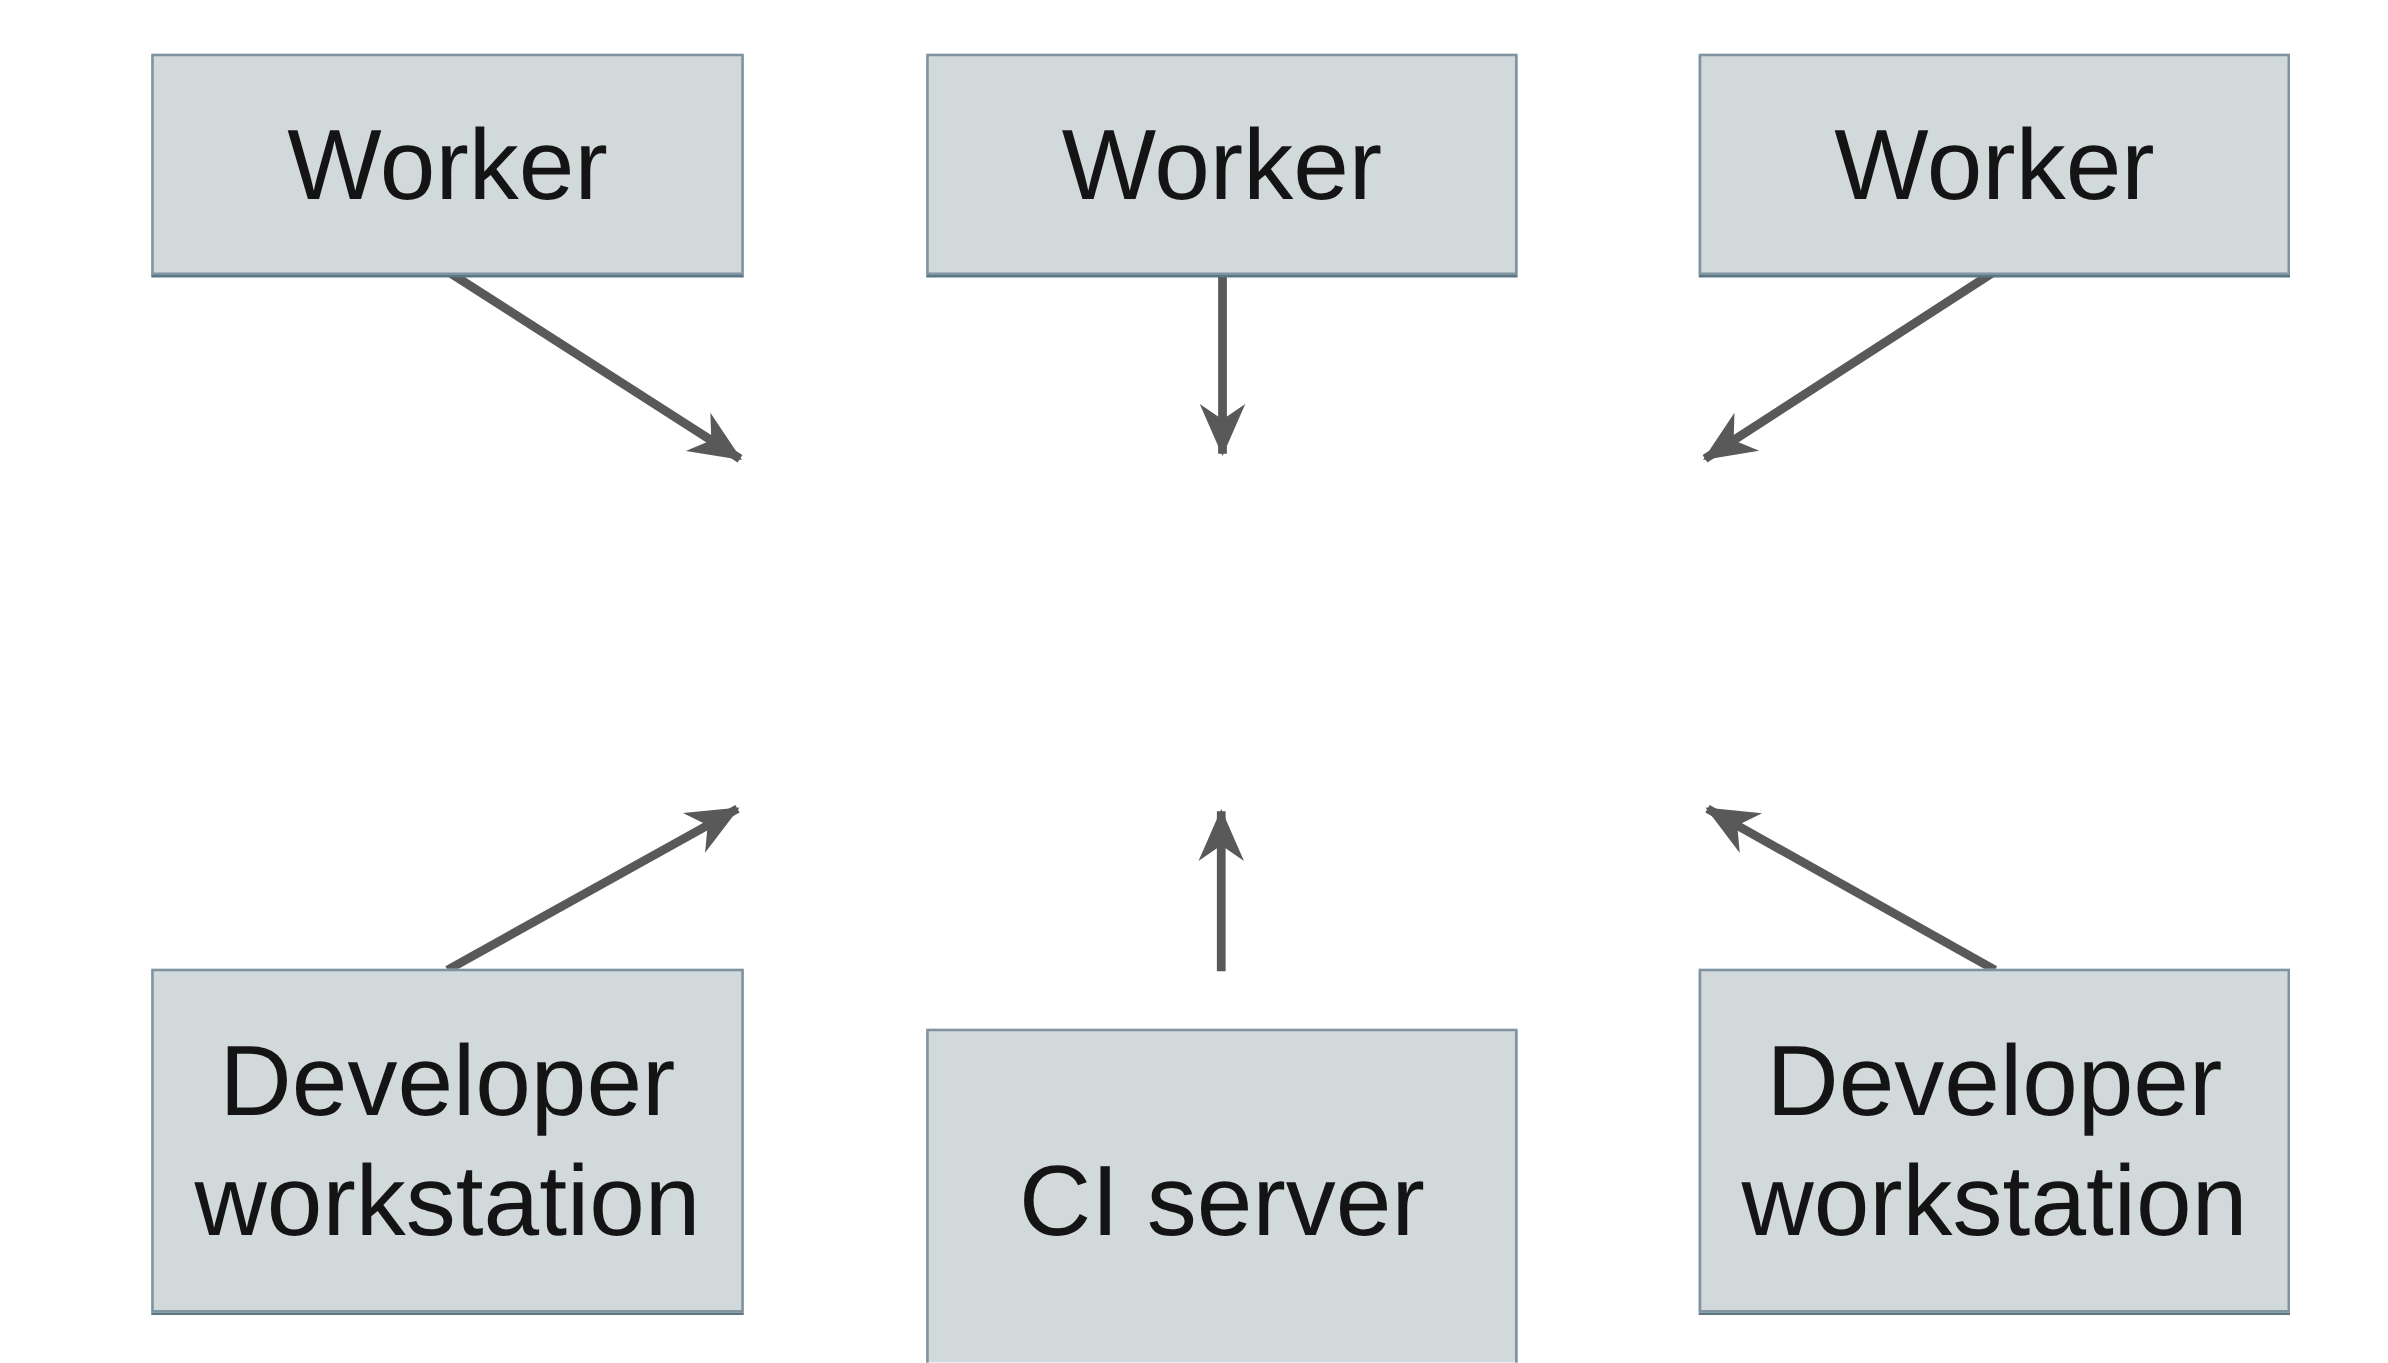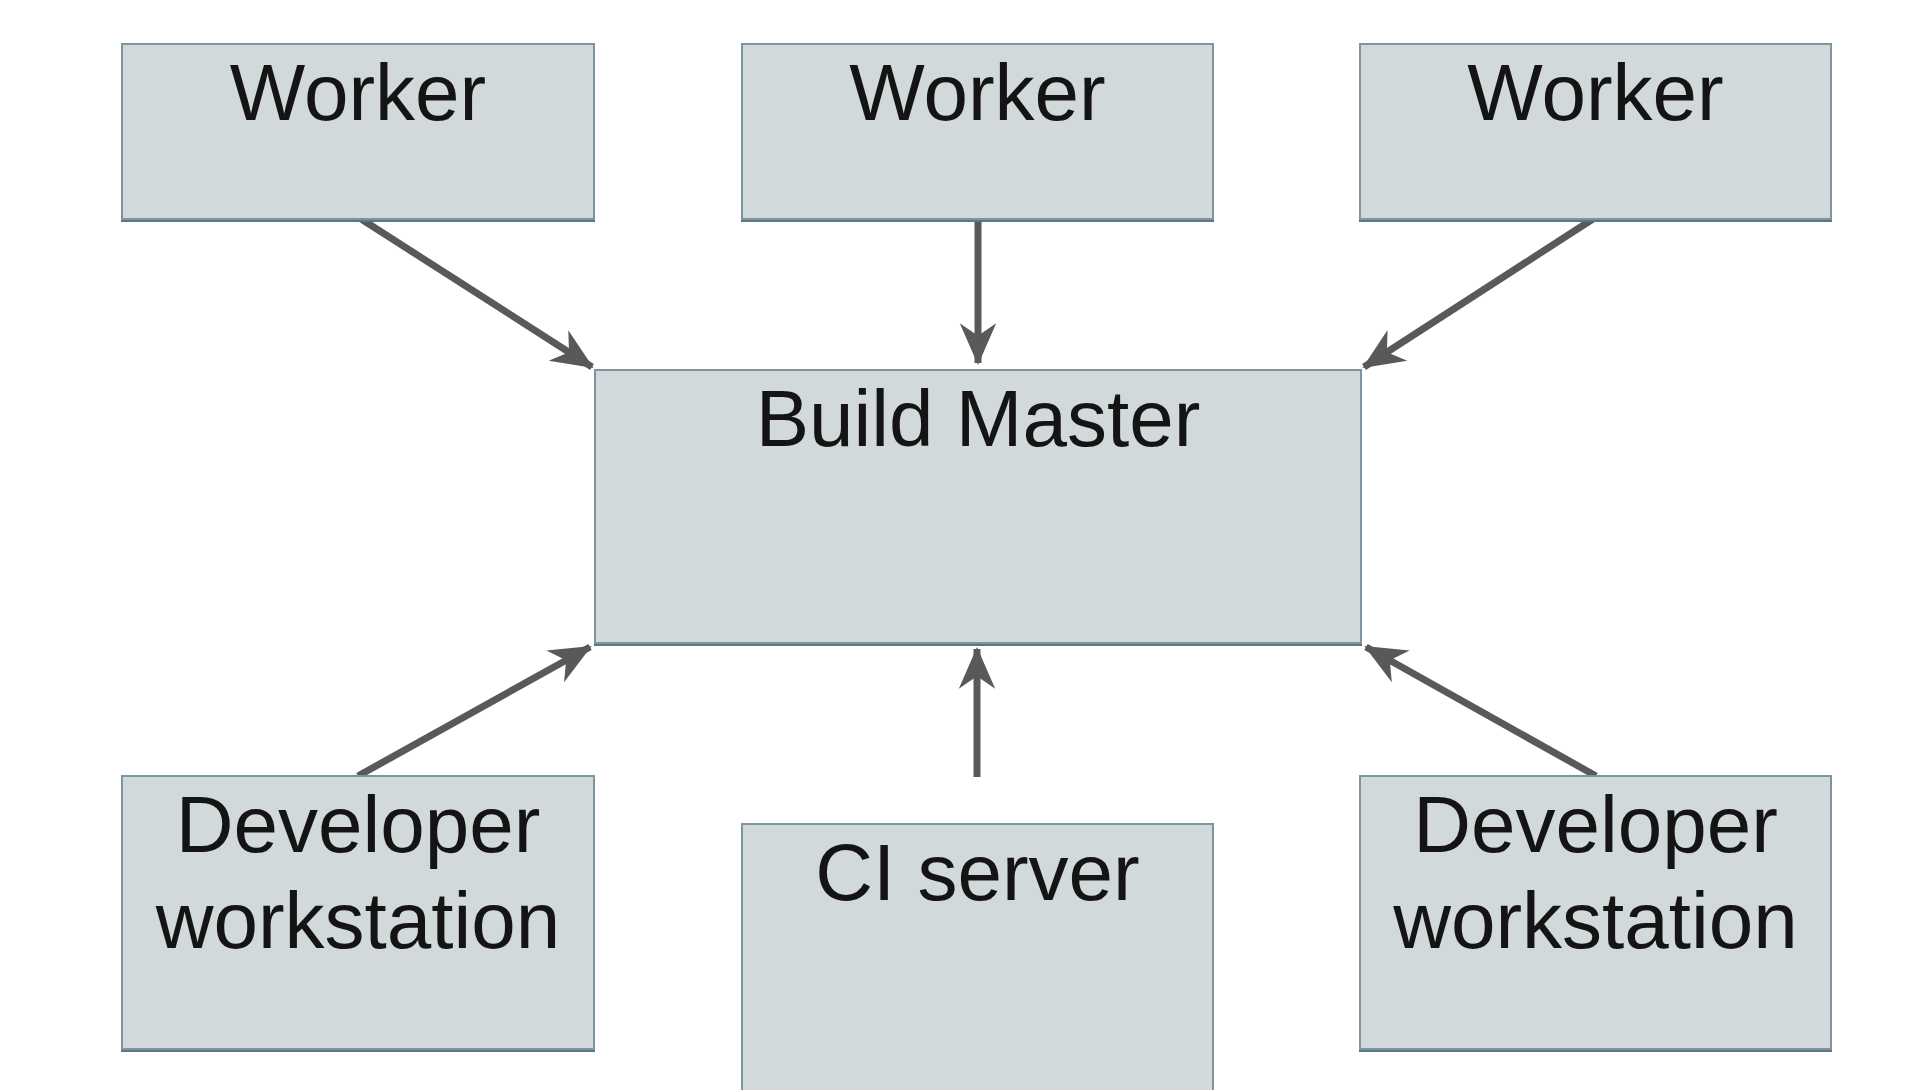--- a/index.html
+++ b/index.html
@@ -24,21 +24,21 @@
   }
   .edge-layer{
     position:absolute;left:0;top:0;width:1910px;height:1090px;
     pointer-events:none;
   }
   .node{
     position:absolute;
     background:var(--node-fill);
     border:2px solid var(--node-border);
     box-shadow:0 2px 0 var(--node-shadow);
-    display:flex;justify-content:center;
+    display:flex;align-items:center;justify-content:center;
     text-align:center;
     color:var(--label);
     font-size:80px;
     line-height:1.2;
     padding:0 12px;
   }
   
   .n-worker-1{left:121px;top:43px;width:474px;height:177px;}
   .n-worker-2{left:741px;top:43px;width:473px;height:177px;}
   .n-worker-3{left:1359px;top:43px;width:473px;height:177px;}
@@ -72,23 +72,20 @@
   </div>
 
   <div class="node n-worker-2">
     <span>Worker</span>
   </div>
 
   <div class="node n-worker-3">
     <span>Worker</span>
   </div>
 
-  <div class="node n-build-master">
-    <span>Build Master</span>
-  </div>
 
   <div class="node n-dev-left">
     <span>Developer workstation</span>
   </div>
 
   <div class="node n-ci-server">
     <span>CI server</span>
   </div>
 
   <div class="node n-dev-right">

